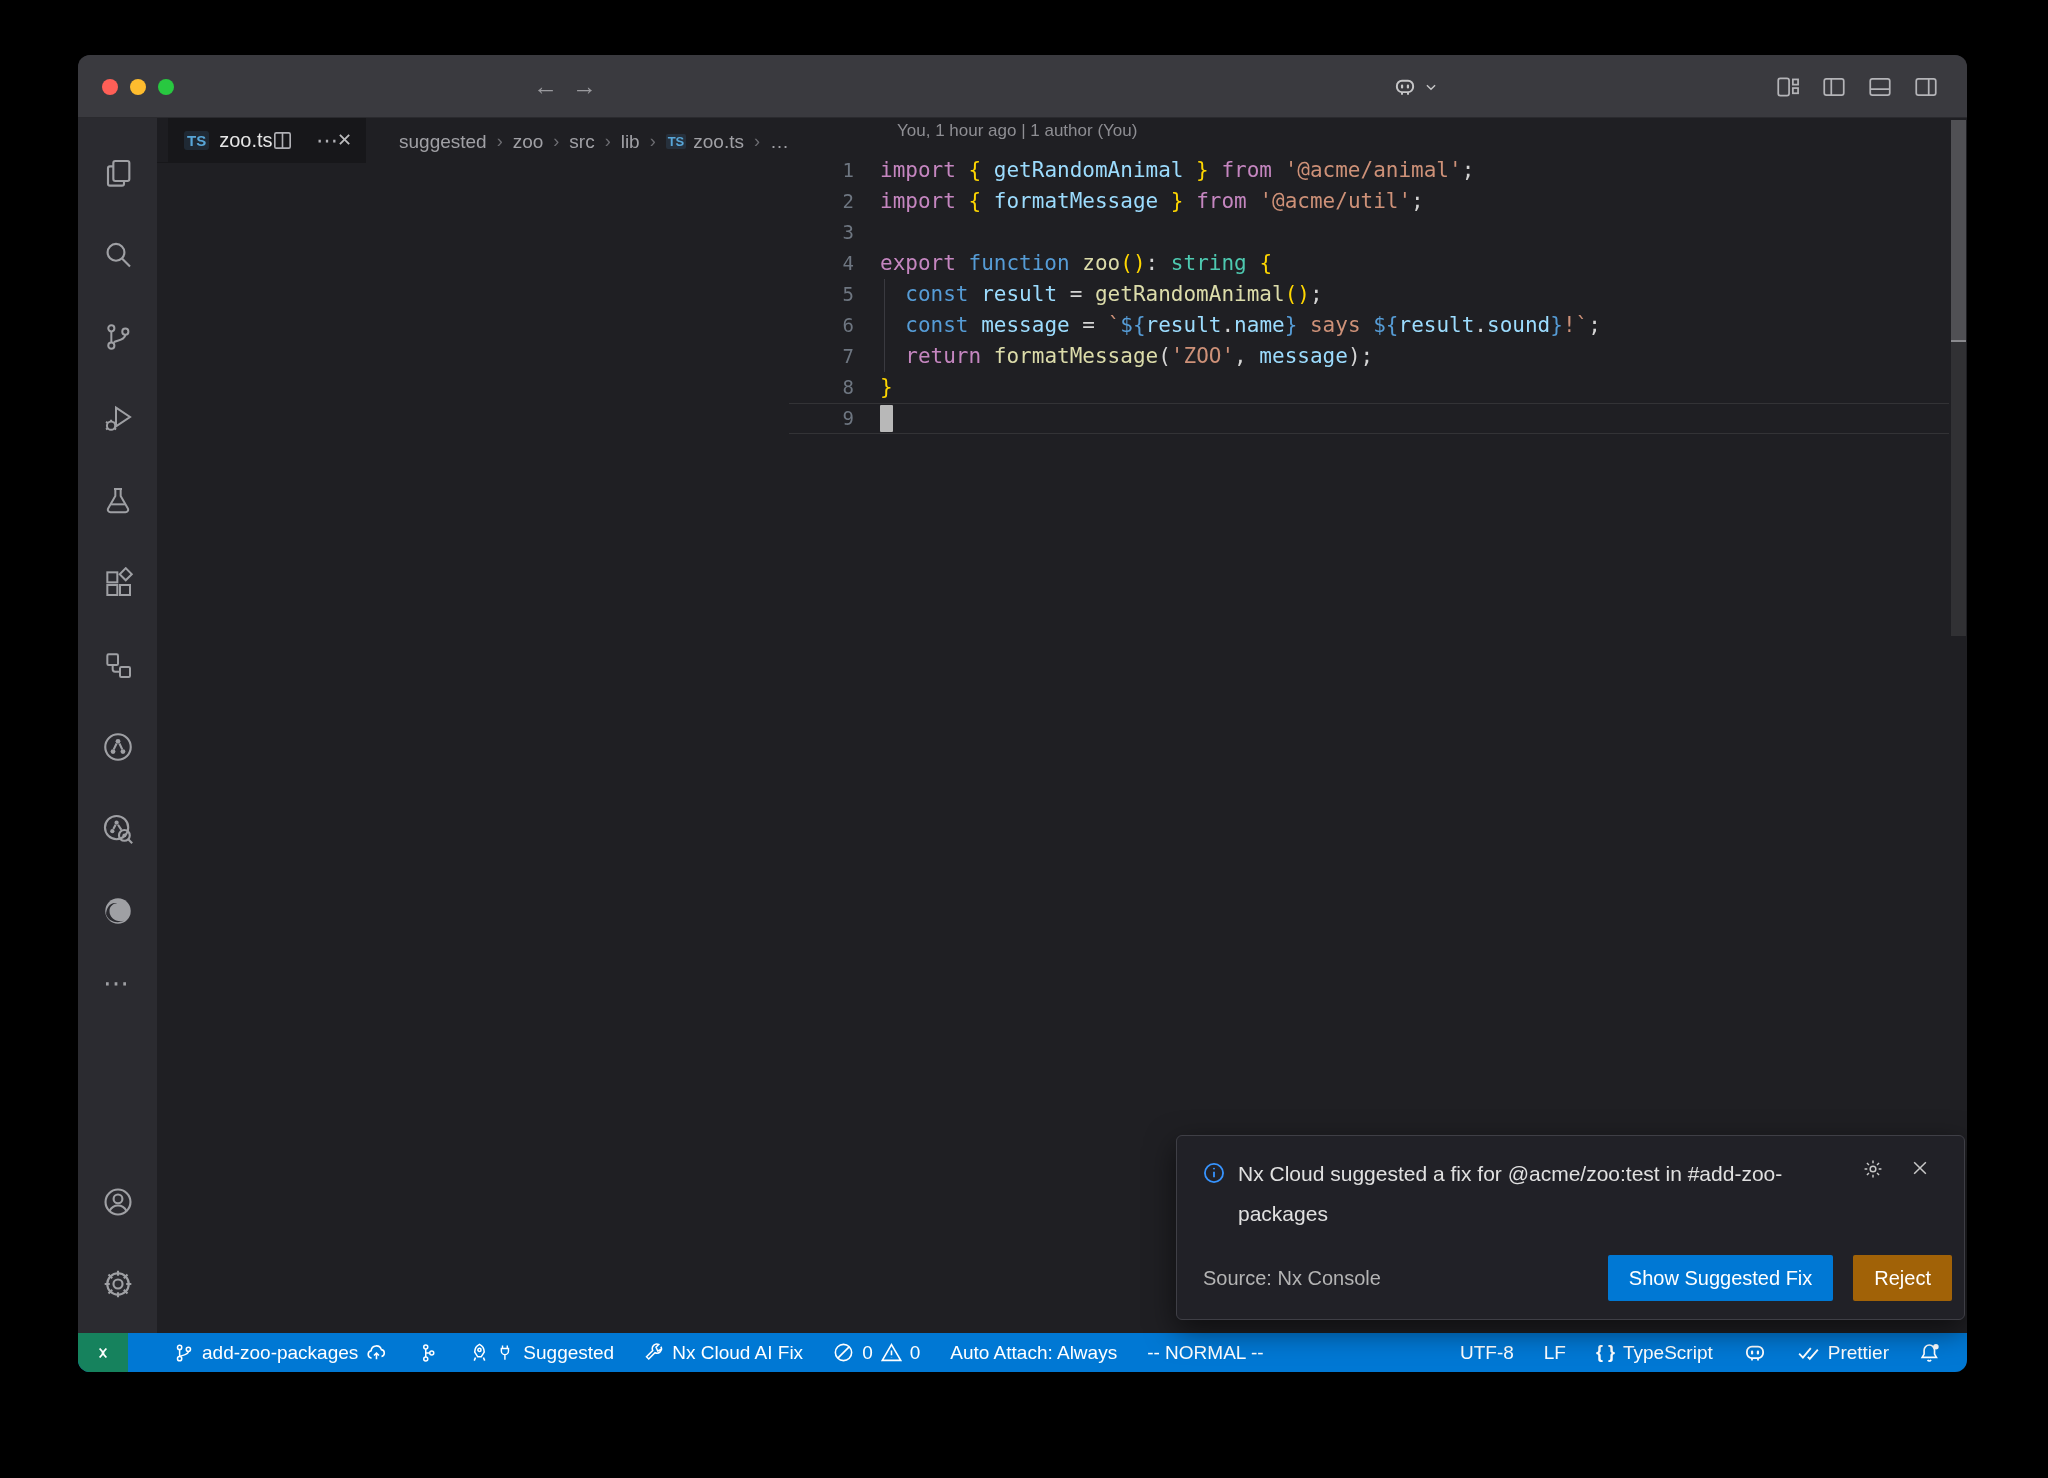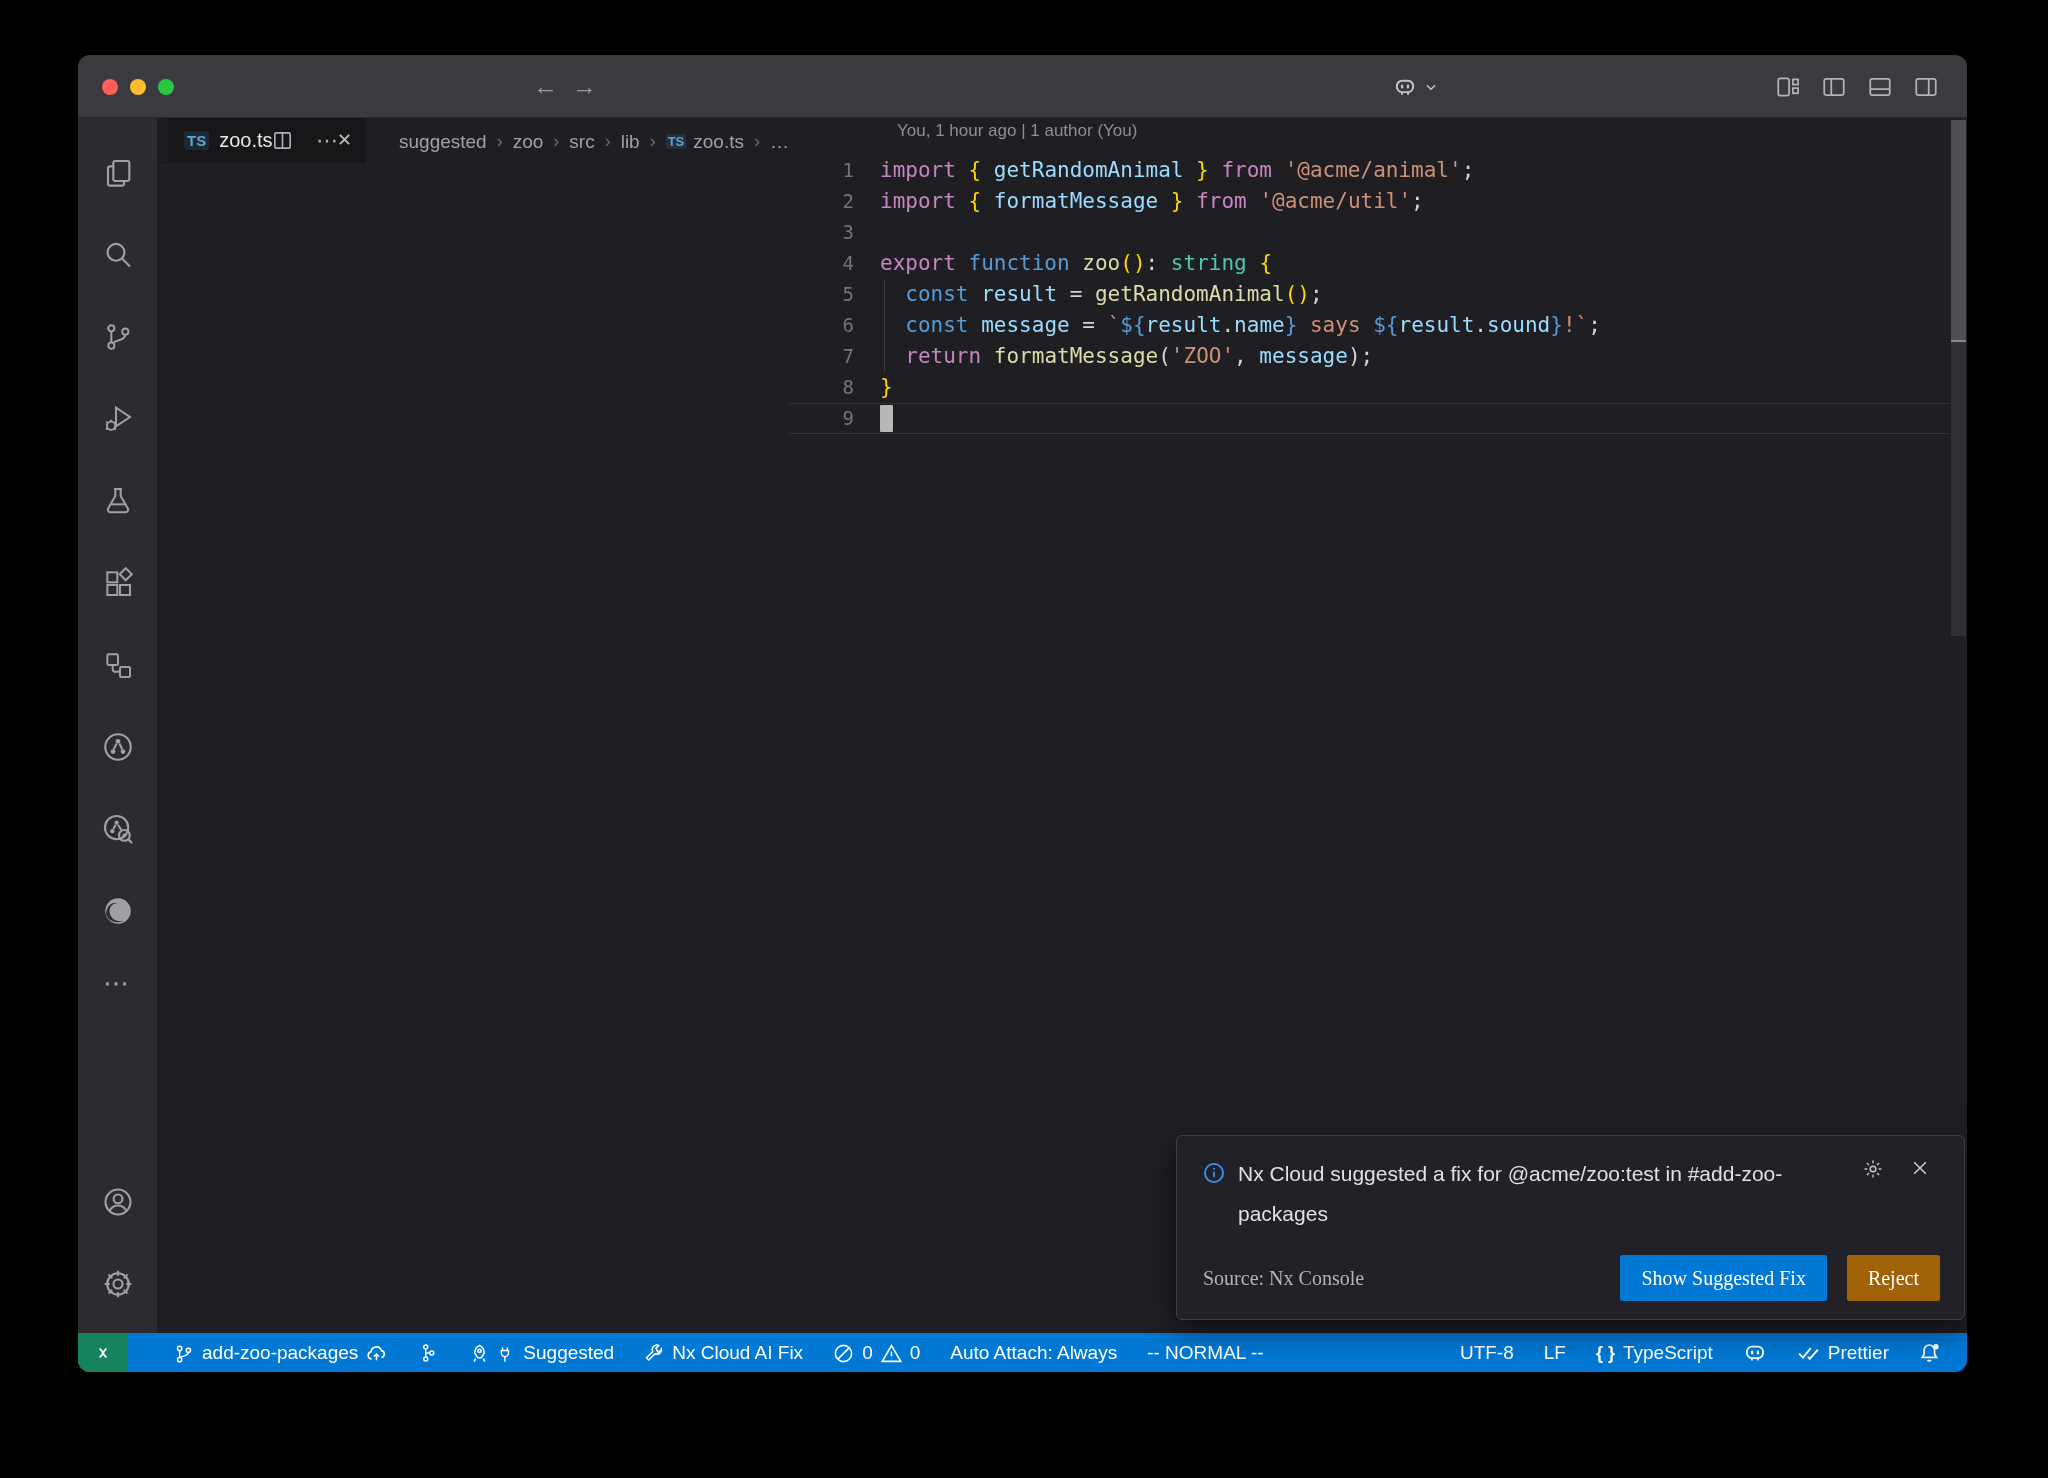--- a/index.html
+++ b/index.html
@@ -50,29 +50,29 @@
   .cursor { position:absolute; left:91px; top:287px; width:13px; height:27px; background:#b8b8b8; border-radius:1px; }
   .scrollbar { position:absolute; right:0; top:0; width:18px; bottom:0; }
   .sb-slider { position:absolute; top:2px; right:1px; width:15px; height:220px; background:rgba(140,140,145,.45); }
   .sb-dim { position:absolute; top:222px; right:1px; width:15px; height:296px; background:rgba(140,140,145,.16); border-top:2px solid #8a8a8e; }
 
   
   .statusbar { position:absolute; left:0; right:0; bottom:0; height:39px; background:#0078d4; color:#fff; display:flex; align-items:center; font-size:19px; }
   .remote { width:50px; height:39px; background:#16825d; display:flex; align-items:center; justify-content:center; flex:none; }
   .sb-left { display:flex; align-items:center; gap:30px; padding-left:46px; }
   .sb-right { margin-left:auto; display:flex; align-items:center; gap:30px; padding-right:26px; }
-  .sb-item { display:flex; align-items:flex-end; gap:8px; white-space:nowrap; }
+  .sb-item { display:flex; align-items:center; gap:8px; white-space:nowrap; }
   .sb-item .braces { font-size:18px; font-weight:bold; }
 
   
   .notif { position:absolute; left:1098px; top:1080px; width:789px; height:185px; background:#212127; border:1px solid #3f3f46; border-radius:6px; box-shadow:0 10px 30px rgba(0,0,0,.55); }
   .notif-row1 { position:absolute; left:26px; top:18px; display:flex; gap:13px; }
   .notif-msg { width:620px; font-size:21px; line-height:40px; color:#e0e0e0; }
   .notif-actions { position:absolute; right:34px; top:22px; display:flex; gap:26px; color:#c8c8c8; }
-  .notif-row2 { position:absolute; left:26px; right:24px; bottom:18px; display:flex; align-items:center;font-family:Liberation Serif, serif; }
+  .notif-row2 { position:absolute; left:26px; right:12px; bottom:18px; display:flex; align-items:center; }
   .notif-src { color:#b4b4b4; font-size:20px; }
   .notif-btns { margin-left:auto; display:flex; gap:20px; }
   .btn { height:46px; display:flex; align-items:center; padding:0 21px; font-size:20px; color:#fff; border-radius:2px; }
   .btn.primary { background:#0078d4; }
   .btn.secondary { background:#a16207; }
   .info-ic { color:#3794ff; flex:none; margin-top:8px; }
   svg { display:block; }
 </style>
 </head>
 <body>

